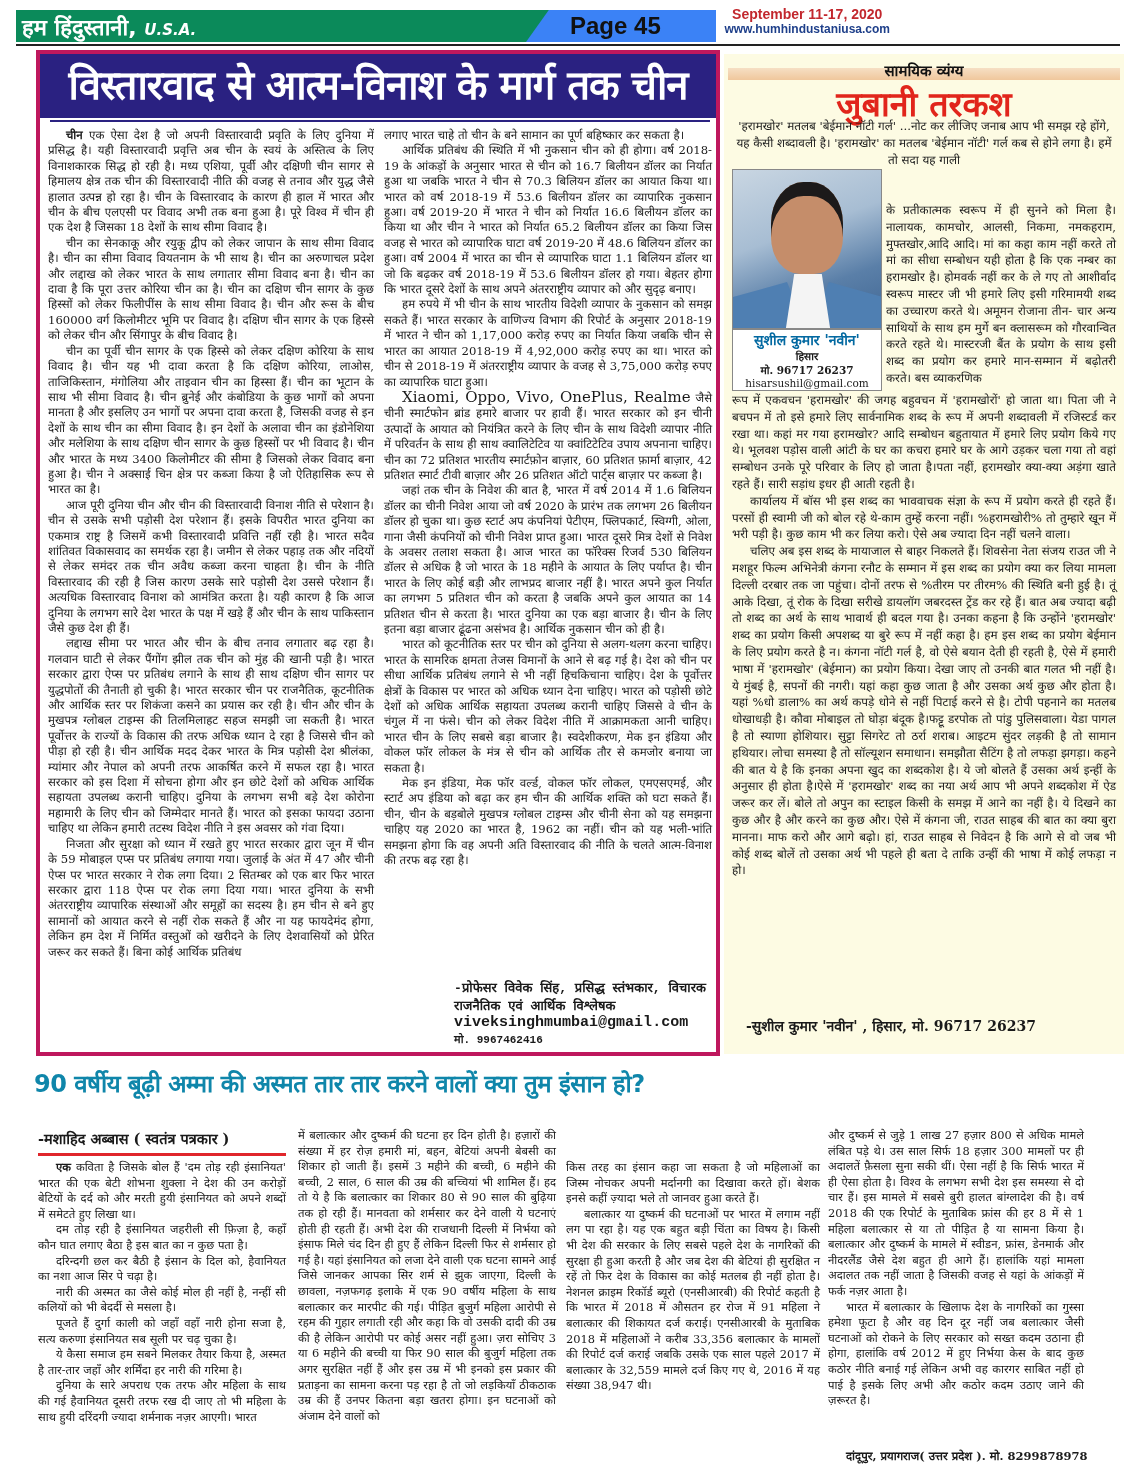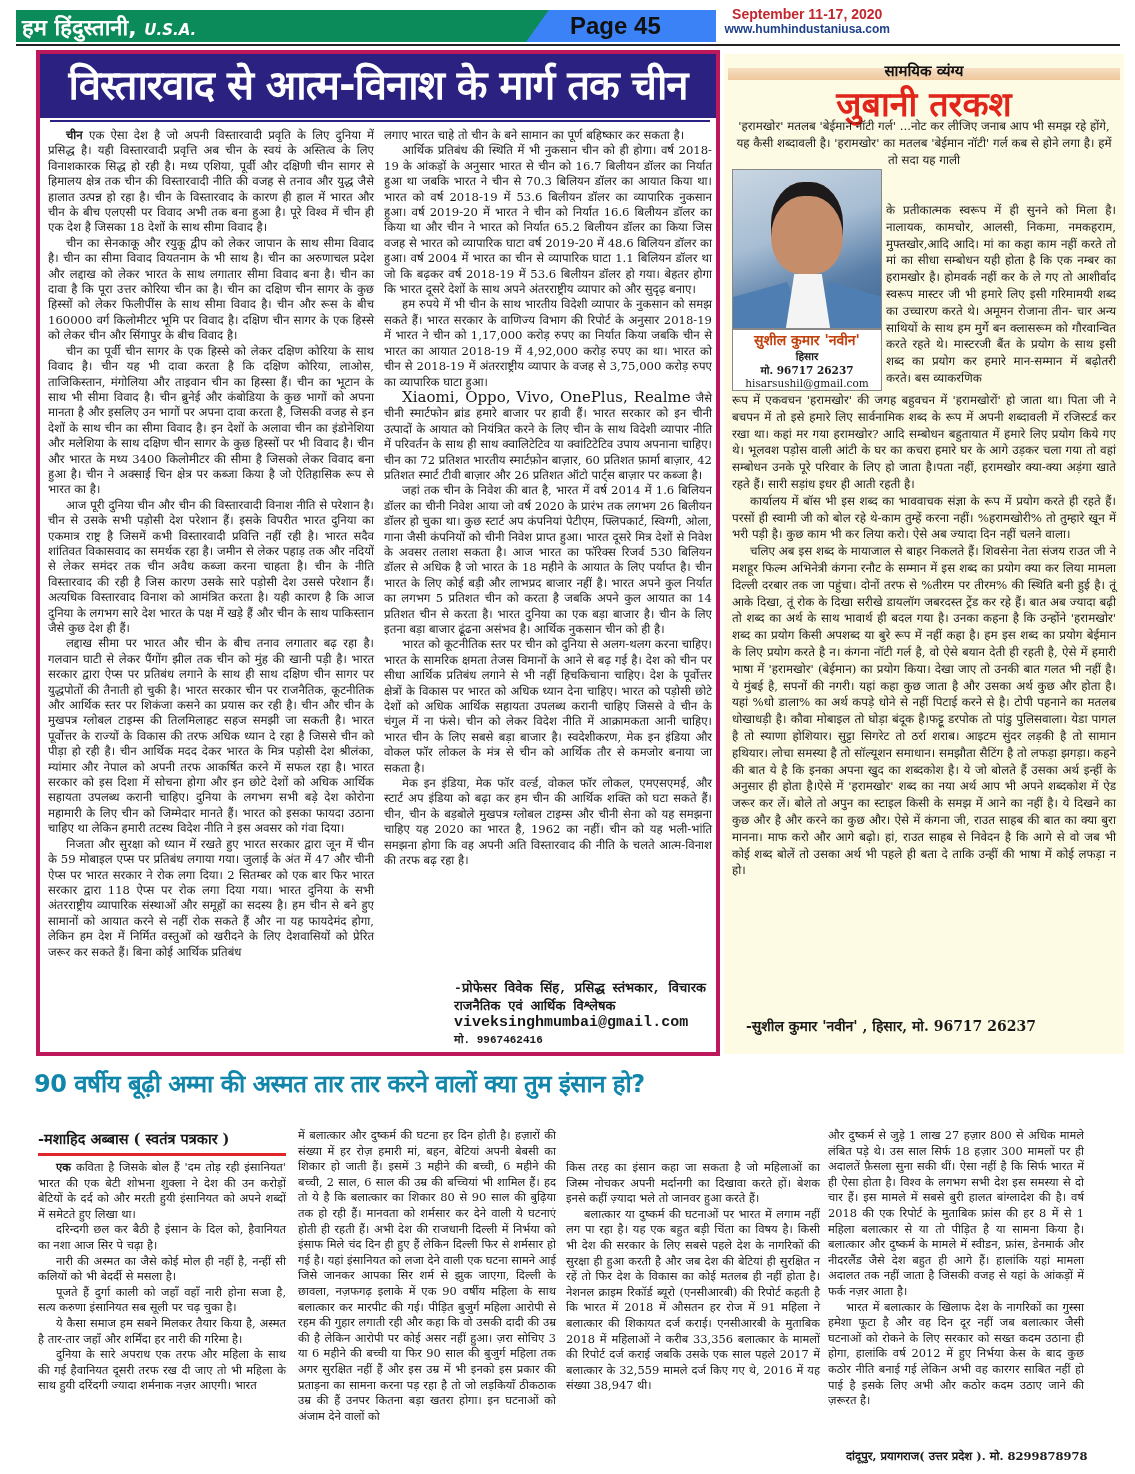--- a/index.html
+++ b/index.html
@@ -33,21 +33,21 @@
   .right-box { position: absolute; left: 724px; top: 54px; width: 400px; height: 1000px; background: #fdfbe3; }
   .kicker { position: absolute; left: 0; top: 6px; width: 100%; text-align: center; font-family: "DejaVu Sans", sans-serif; font-weight: bold; font-size: 15px; color: #111; }
   .kicker-bar { position: absolute; left: 4px; top: 14px; width: 392px; height: 12px; background: linear-gradient(#f6dfc4, #f0c79c); z-index: 0; }
   .kicker span { position: relative; z-index: 1; }
   .col-title { position: absolute; left: 0; top: 26px; width: 100%; text-align: center; font-family: "DejaVu Sans", sans-serif; font-weight: bold; font-size: 34px; color: #e1251b; }
   .photo { position: absolute; left: 8px; top: 115px; width: 150px; height: 160px; background: linear-gradient(160deg, #c9d6e2 0%, #a7bdd3 40%, #5a7fa8 70%, #3f6592 100%); border: 1px solid #888; overflow: hidden; }
   .photo .head { position: absolute; left: 38px; top: 12px; width: 72px; height: 92px; background: #c58d6a; border-radius: 45% 45% 40% 40%; box-shadow: inset 0 14px 0 #1c1a1a; }
   .photo .shirt { position: absolute; left: 52px; top: 104px; width: 46px; height: 60px; background: #f4f4f4; clip-path: polygon(20% 0, 80% 0, 100% 100%, 0 100%); }
   .photo .suit { position: absolute; left: 0; top: 112px; width: 150px; height: 50px; background: #4f7fb2; clip-path: polygon(0 30%, 36% 0, 50% 100%, 64% 0, 100% 30%, 100% 100%, 0 100%); }
   .byline-box { position: absolute; left: 8px; top: 275px; width: 150px; height: 62px; background: #fff; border: 1px solid #888; text-align: center; }
-  .byline-box .n { color: #c2410c; font-weight: bold; font-size: 14px; }
+  .byline-box .n { color: #0369a1; font-weight: bold; font-size: 14px; }
   .byline-box .c { font-weight: bold; font-size: 10.5px; }
   .byline-box .e { font-size: 10.5px; }
   .rcol { position: absolute; font-size: 11.8px; line-height: 16.8px; text-align: justify; }
   .rcol p { text-indent: 18px; }
   .r-top { left: 8px; top: 64px; width: 384px; text-align: center; }
   .r-side { left: 162px; top: 124px; width: 230px; margin-top: 24px; }
   .r-full { left: 8px; top: 338px; width: 384px; }
   .r-sig { position: absolute; left: 22px; top: 962px; font-weight: bold; font-size: 14px; }
 
   .headline2 { position: absolute; left: 34px; top: 1066px; width: 1090px; font-family: "DejaVu Sans", sans-serif; font-weight: bold; font-size: 24px; color: #0f86aa; letter-spacing: -0.5px; white-space: nowrap; }
@@ -139,20 +139,21 @@
   </div>
   <div class="r-sig">-सुशील कुमार 'नवीन' , हिसार, मो. 96717 26237</div>
 </div>
 
 <div class="headline2">90 वर्षीय बूढ़ी अम्मा की अस्मत तार तार करने वालों क्या तुम इंसान हो?</div>
 <div class="b-author">-मशाहिद अब्बास ( स्वतंत्र पत्रकार )</div>
 <div class="b-rule"></div>
 
 <div class="bcol b1">
   <p><b>एक</b><span> कविता है जिसके बोल हैं 'दम तोड़ रही इंसानियत' भारत की एक बेटी शोभना शुक्ला ने देश की उन करोड़ों बेटियों के दर्द को और मरती हुयी इंसानियत को अपने शब्दों में समेटते हुए लिखा था।</span></p>
+  <p>दम तोड़ रही है इंसानियत जहरीली सी फ़िज़ा है, कहाँ कौन घात लगाए बैठा है इस बात का न कुछ पता है।</p>
   <p>दरिन्दगी छल कर बैठी है इंसान के दिल को, हैवानियत का नशा आज सिर पे चढ़ा है।</p>
   <p>नारी की अस्मत का जैसे कोई मोल ही नहीं है, नन्हीं सी कलियों को भी बेदर्दी से मसला है।</p>
   <p>पूजते हैं दुर्गा काली को जहाँ वहाँ नारी होना सजा है, सत्य करुणा इंसानियत सब सूली पर चढ़ चुका है।</p>
   <p>ये कैसा समाज हम सबने मिलकर तैयार किया है, अस्मत है तार-तार जहाँ और शर्मिंदा हर नारी की गरिमा है।</p>
   <p>दुनिया के सारे अपराध एक तरफ और महिला के साथ की गई हैवानियत दूसरी तरफ रख दी जाए तो भी महिला के साथ हुयी दरिंदगी ज्यादा शर्मनाक नज़र आएगी। भारत</p>
 </div>
 <div class="bcol b2">
   <p style="text-indent:0">में बलात्कार और दुष्कर्म की घटना हर दिन होती है। हज़ारों की संख्या में हर रोज़ हमारी मां, बहन, बेटियां अपनी बेबसी का शिकार हो जाती हैं। इसमें 3 महीने की बच्ची, 6 महीने की बच्ची, 2 साल, 6 साल की उम्र की बच्चियां भी शामिल हैं। हद तो ये है कि बलात्कार का शिकार 80 से 90 साल की बुढ़िया तक हो रही हैं। मानवता को शर्मसार कर देने वाली ये घटनाएं होती ही रहती हैं। अभी देश की राजधानी दिल्ली में निर्भया को इंसाफ मिले चंद दिन ही हुए हैं लेकिन दिल्ली फिर से शर्मसार हो गई है। यहां इंसानियत को लजा देने वाली एक घटना सामने आई जिसे जानकर आपका सिर शर्म से झुक जाएगा, दिल्ली के छावला, नज़फगढ़ इलाके में एक 90 वर्षीय महिला के साथ बलात्कार कर मारपीट की गई। पीड़ित बुजुर्ग महिला आरोपी से रहम की गुहार लगाती रही और कहा कि वो उसकी दादी की उम्र की है लेकिन आरोपी पर कोई असर नहीं हुआ। ज़रा सोचिए 3 या 6 महीने की बच्ची या फिर 90 साल की बुजुर्ग महिला तक अगर सुरक्षित नहीं हैं और इस उम्र में भी इनको इस प्रकार की प्रताड़ना का सामना करना पड़ रहा है तो जो लड़कियाँ ठीकठाक उम्र की हैं उनपर कितना बड़ा खतरा होगा। इन घटनाओं को अंजाम देने वालों को</p>
 </div>
 <div class="bcol b3">

